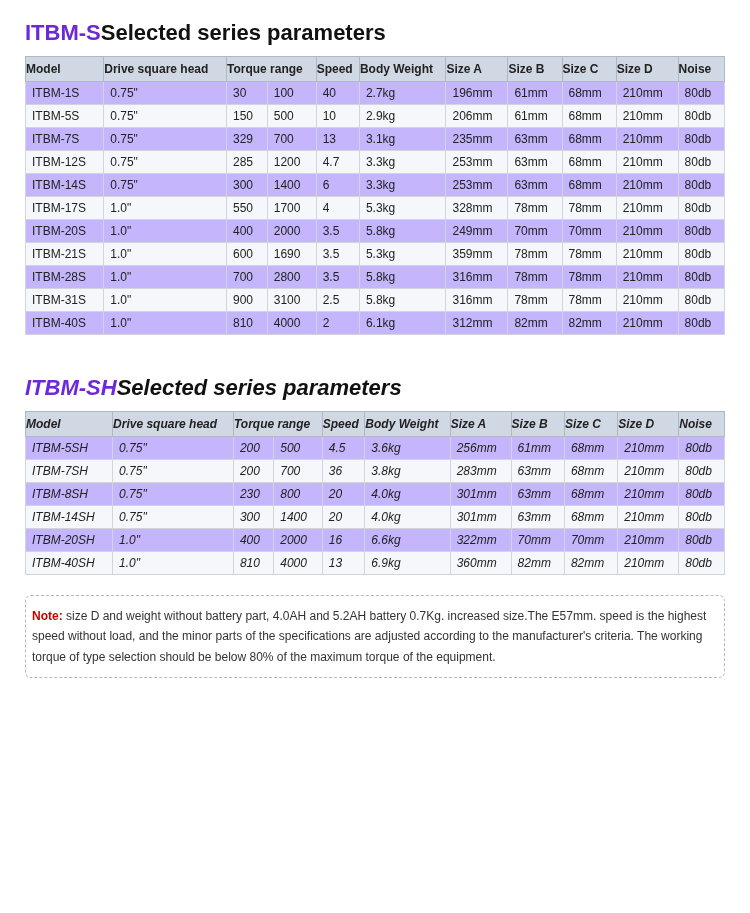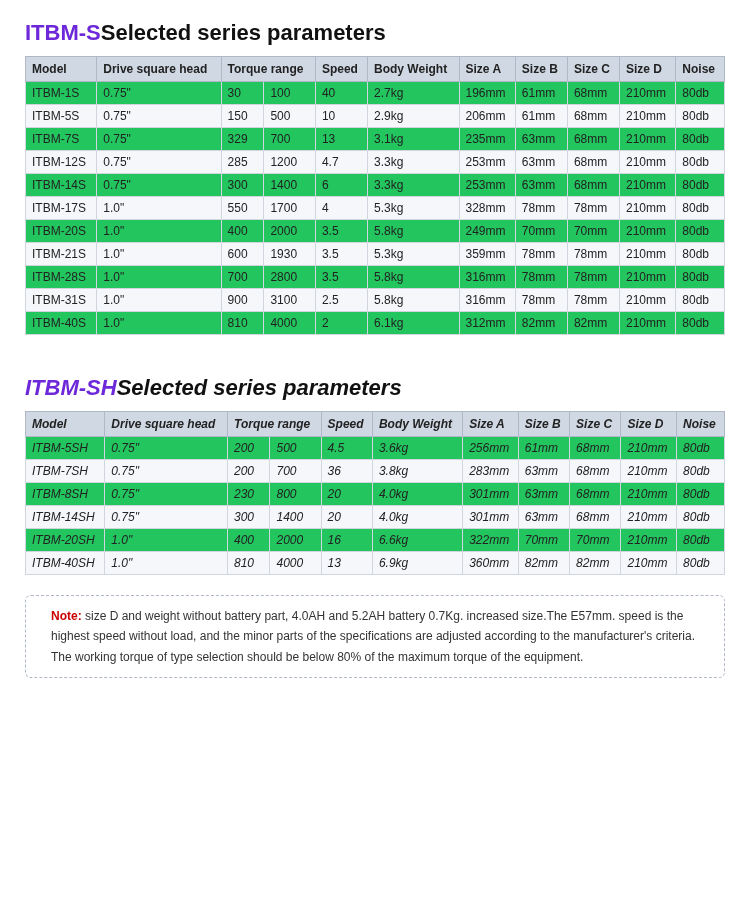--- a/index.html
+++ b/index.html
@@ -26,45 +26,45 @@
       width: 100%;
       border-collapse: collapse;
       margin-bottom: 20px;
     }
 
     thead tr {
       background-color: #d0d8e4;
     }
 
     thead th {
-      padding: 5px 6px;
+      padding: 5px 0;
       text-align: left;
       font-weight: bold;
       font-size: 12px;
       border: 1px solid #b0b8c8;
       white-space: nowrap;
     }
 
     tbody tr {
-      background-color: #22c55e;
+      background-color: #c4b5fd;
     }
     tbody tr:nth-child(even) {
       background-color: #f5f7fa;
     }
 
     tbody td {
       padding: 4px 6px;
       border: 1px solid #d0d5de;
       font-size: 12px;
     }
 
     .note-box {
       border: 1.5px dashed #b0b8c8;
       border-radius: 6px;
-      padding: 10px 25px;
+      padding: 10px 6px;
       margin-top: 10px;
       font-size: 12px;
       line-height: 1.7;
       color: #333;
     }
 
     .note-label {
       color: #c00;
       font-weight: bold;
     }
@@ -186,21 +186,21 @@
           <td>249mm</td>
           <td>70mm</td>
           <td>70mm</td>
           <td>210mm</td>
           <td>80db</td>
         </tr>
         <tr>
           <td>ITBM-21S</td>
           <td>1.0"</td>
           <td>600</td>
-          <td>1930</td>
+          <td>1690</td>
           <td>3.5</td>
           <td>5.3kg</td>
           <td>359mm</td>
           <td>78mm</td>
           <td>78mm</td>
           <td>210mm</td>
           <td>80db</td>
         </tr>
         <tr>
           <td>ITBM-28S</td>

